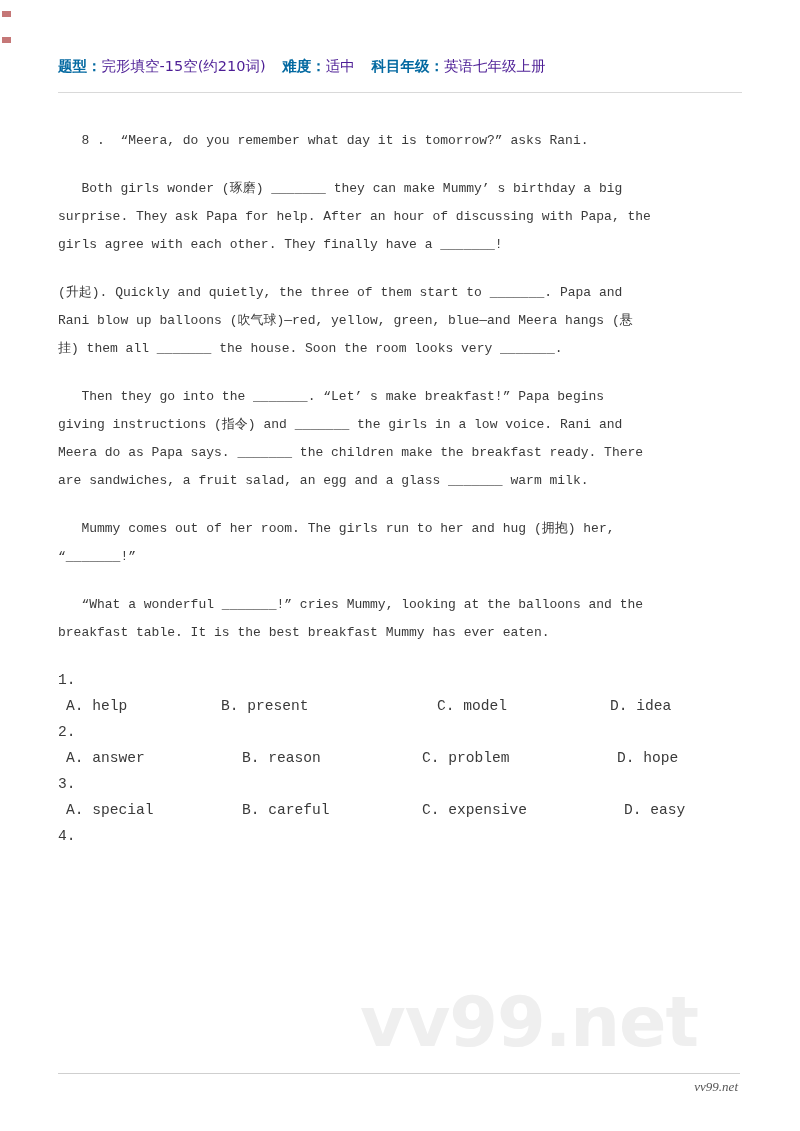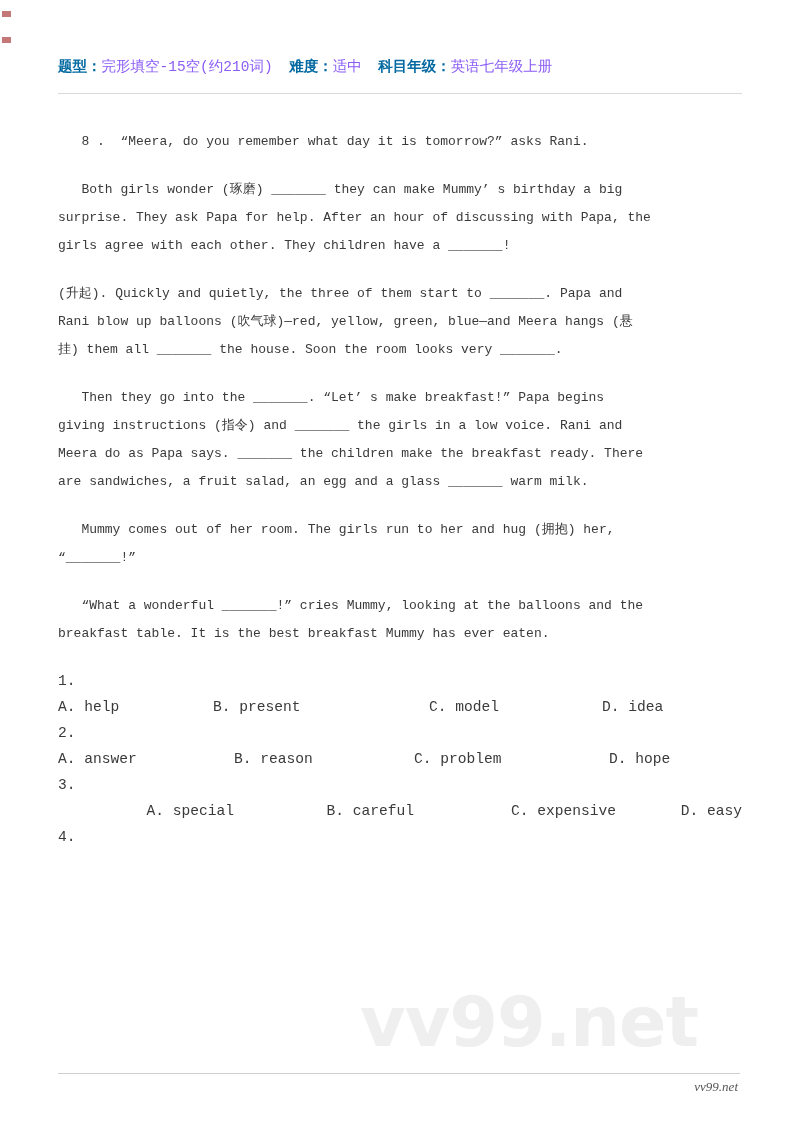--- a/index.html
+++ b/index.html
@@ -14,36 +14,36 @@
   .edge-mark.m2{top:37px;}
 
   
   .meta{
     padding:56px 60px 0 58px;
     font-family:"DejaVu Sans","Liberation Sans",sans-serif;
     font-size:14.5px;line-height:20px;color:#9a9a9a;
   }
   .meta .field{margin-right:12px;white-space:nowrap;}
   .meta .label{color:#0369a1;font-weight:bold;}
-  .meta .value{color:#8b5cf6;font-family:Liberation Mono, monospace;}
+  .meta .value{color:#4c1d95;}
   hr.rule{border:none;border-top:1px solid #d9d9d9;margin:16px 58px 0 58px;}
 
   
   .passage{position:relative;z-index:1;margin:34px 58px 0 58px;font-size:13px;}
   .para{margin:0 0 20px 0;}
   .line{white-space:pre;line-height:28px;height:28px;overflow:hidden;}
 
   
   .questions{position:relative;z-index:1;margin:0 58px;font-size:14.6px;}
   .qnum{white-space:pre;line-height:26px;height:26px;}
-  .opts{display:grid;line-height:26px;height:26px;}
+  .opts{display:grid;line-height:26px;height:26px;margin-left:8px;}
   .opts span{white-space:pre;overflow:hidden;}
   .opts.q1{grid-template-columns:155px 216px 173px auto;}
   .opts.q2{grid-template-columns:176px 180px 195px auto;}
-  .opts.q3{grid-template-columns:176px 180px 202px auto;text-align:right;}
+  .opts.q3{grid-template-columns:176px 180px 202px auto;}
 
   
   .watermark{
     position:absolute;left:360px;top:981px;z-index:0;
     font-family:"DejaVu Sans","Liberation Sans",sans-serif;
     font-weight:bold;font-size:70px;letter-spacing:-1px;
     color:#efefef;user-select:none;
   }
 
   
@@ -70,21 +70,21 @@
 
   <hr class="rule">
 
   <div class="passage">
     <div class="para">
       <div class="line">   8 .  “Meera, do you remember what day it is tomorrow?” asks Rani.</div>
     </div>
     <div class="para">
       <div class="line">   Both girls wonder (琢磨) _______ they can make Mummy’ s birthday a big</div>
       <div class="line">surprise. They ask Papa for help. After an hour of discussing with Papa, the</div>
-      <div class="line">girls agree with each other. They children have a _______!</div>
+      <div class="line">girls agree with each other. They finally have a _______!</div>
     </div>
     <div class="para">
       <div class="line">(升起). Quickly and quietly, the three of them start to _______. Papa and</div>
       <div class="line">Rani blow up balloons (吹气球)—red, yellow, green, blue—and Meera hangs (悬</div>
       <div class="line">挂) them all _______ the house. Soon the room looks very _______.</div>
     </div>
     <div class="para">
       <div class="line">   Then they go into the _______. “Let’ s make breakfast!” Papa begins</div>
       <div class="line">giving instructions (指令) and _______ the girls in a low voice. Rani and</div>
       <div class="line">Meera do as Papa says. _______ the children make the breakfast ready. There</div>

